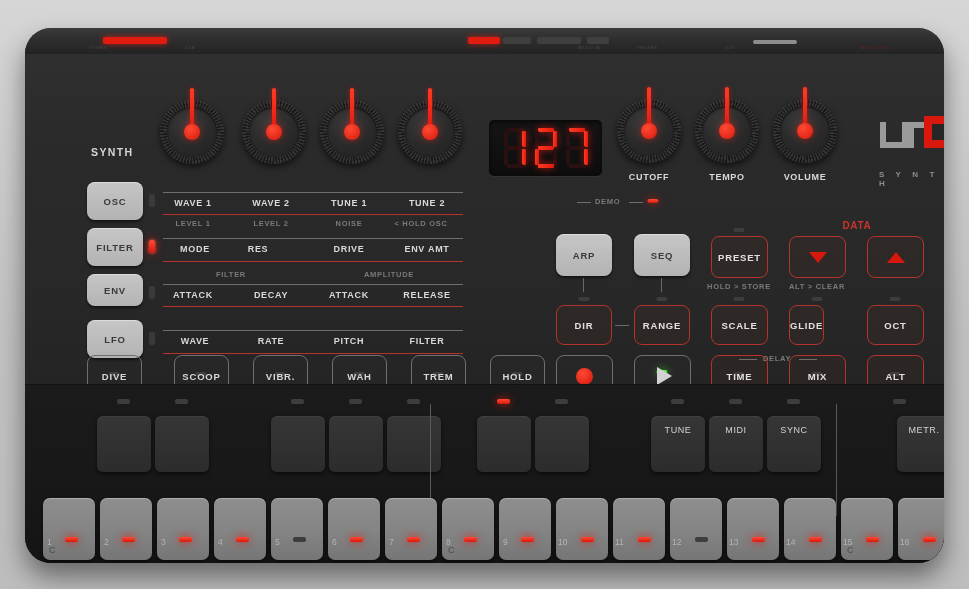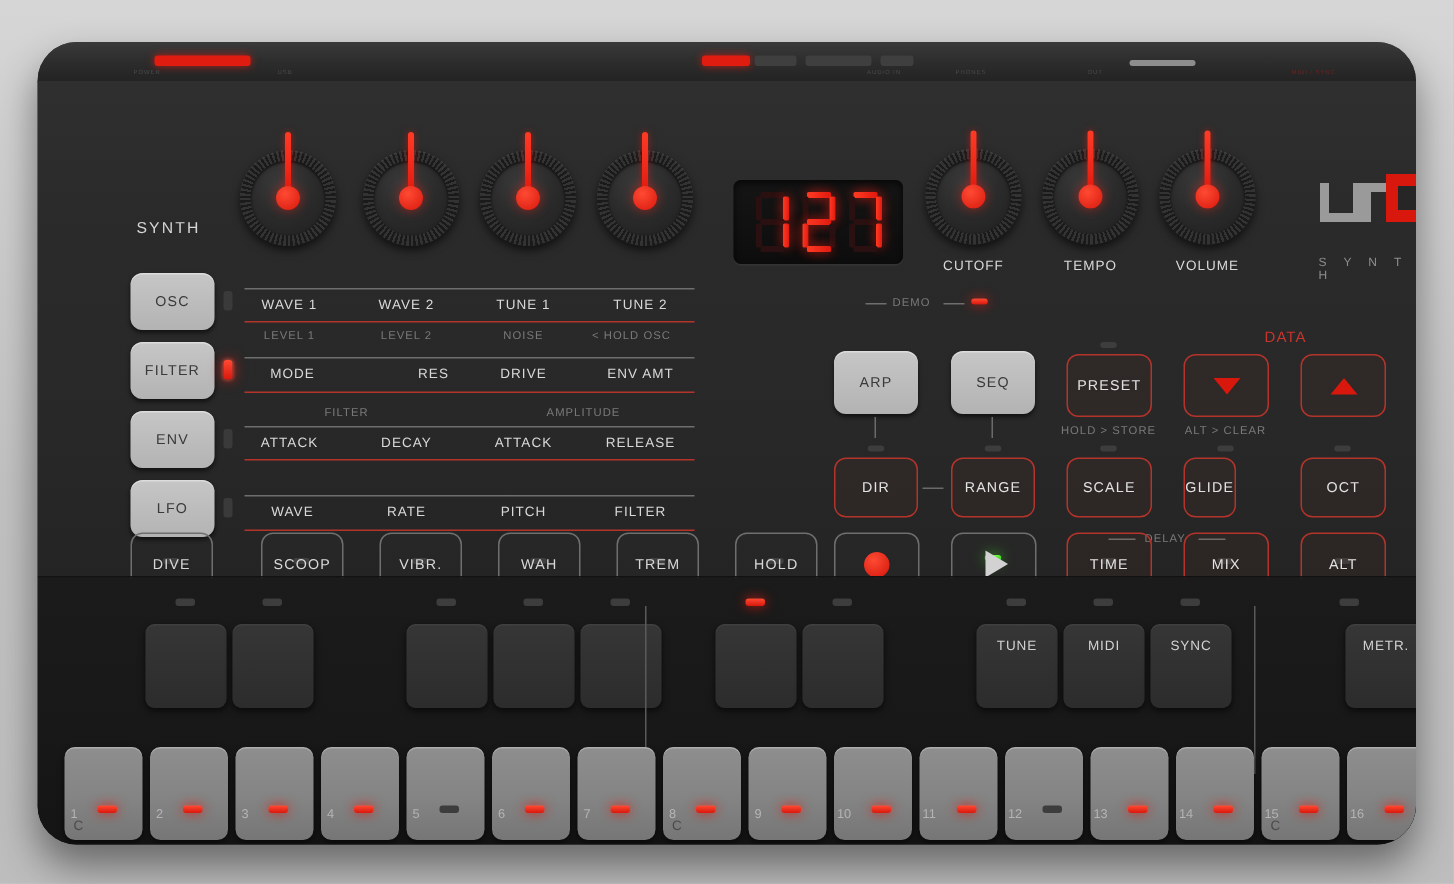--- a/index.html
+++ b/index.html
@@ -31,20 +31,21 @@
   .rear-txt{
     position:absolute;top:17px;font-size:4px;letter-spacing:.6px;color:#4a4a4a;
     white-space:nowrap;
   }
   .rear-txt.r{color:#6d2420;}
 
   
   #panel{
     position:absolute;left:0;top:26px;width:100%;height:330px;
     background:linear-gradient(180deg,#2f2f2f 0%,#2a2a2a 30%,#282828 70%,#242424 100%);
+    font-weight:bold;
   }
   
   #keybed{
     position:absolute;left:0;top:356px;width:100%;height:179px;
     background:linear-gradient(180deg,#1b1b1b 0%,#181818 55%,#141414 100%);
     border-top:1px solid #121212;
   }
 
   
   .lbl{position:absolute;color:#d9d9d9;font-size:9px;letter-spacing:.7px;white-space:nowrap;}
@@ -294,25 +295,25 @@
     <div class="lbl dim ctr" style="left:168px;top:165px;">LEVEL 1</div>
     <div class="lbl dim ctr" style="left:246px;top:165px;">LEVEL 2</div>
     <div class="lbl dim ctr" style="left:324px;top:165px;">NOISE</div>
     <div class="lbl dim ctr" style="left:396px;top:165px;">&lt; HOLD OSC</div>
 
     <div class="btn fill" style="left:62px;top:174px;width:56px;height:38px;">FILTER</div>
     <div class="mode-led on" style="left:124px;top:186px;"></div>
     <div class="row-line grey" style="left:138px;top:184px;width:300px;"></div>
     <div class="row-line red" style="left:138px;top:207px;width:300px;"></div>
     <div class="lbl ctr" style="left:170px;top:190px;">MODE</div>
-    <div class="lbl ctr" style="left:264px;top:190px;">RES</div>
+    <div class="lbl ctr" style="left:233px;top:190px;">RES</div>
     <div class="lbl ctr" style="left:324px;top:190px;">DRIVE</div>
     <div class="lbl ctr" style="left:402px;top:190px;">ENV AMT</div>
 
-    <div class="btn fill" style="left:62px;top:220px;width:56px;height:38px;">ENV</div>
+    <div class="btn fill" style="left:62px;top:220px;width:56px;height:32px;">ENV</div>
     <div class="mode-led" style="left:124px;top:232px;"></div>
     <div class="lbl dim ctr" style="left:206px;top:216px;">FILTER</div>
     <div class="lbl dim ctr" style="left:364px;top:216px;">AMPLITUDE</div>
     <div class="row-line grey" style="left:138px;top:230px;width:300px;"></div>
     <div class="row-line red" style="left:138px;top:252px;width:300px;"></div>
     <div class="lbl ctr" style="left:168px;top:236px;">ATTACK</div>
     <div class="lbl ctr" style="left:246px;top:236px;">DECAY</div>
     <div class="lbl ctr" style="left:324px;top:236px;">ATTACK</div>
     <div class="lbl ctr" style="left:402px;top:236px;">RELEASE</div>
 

